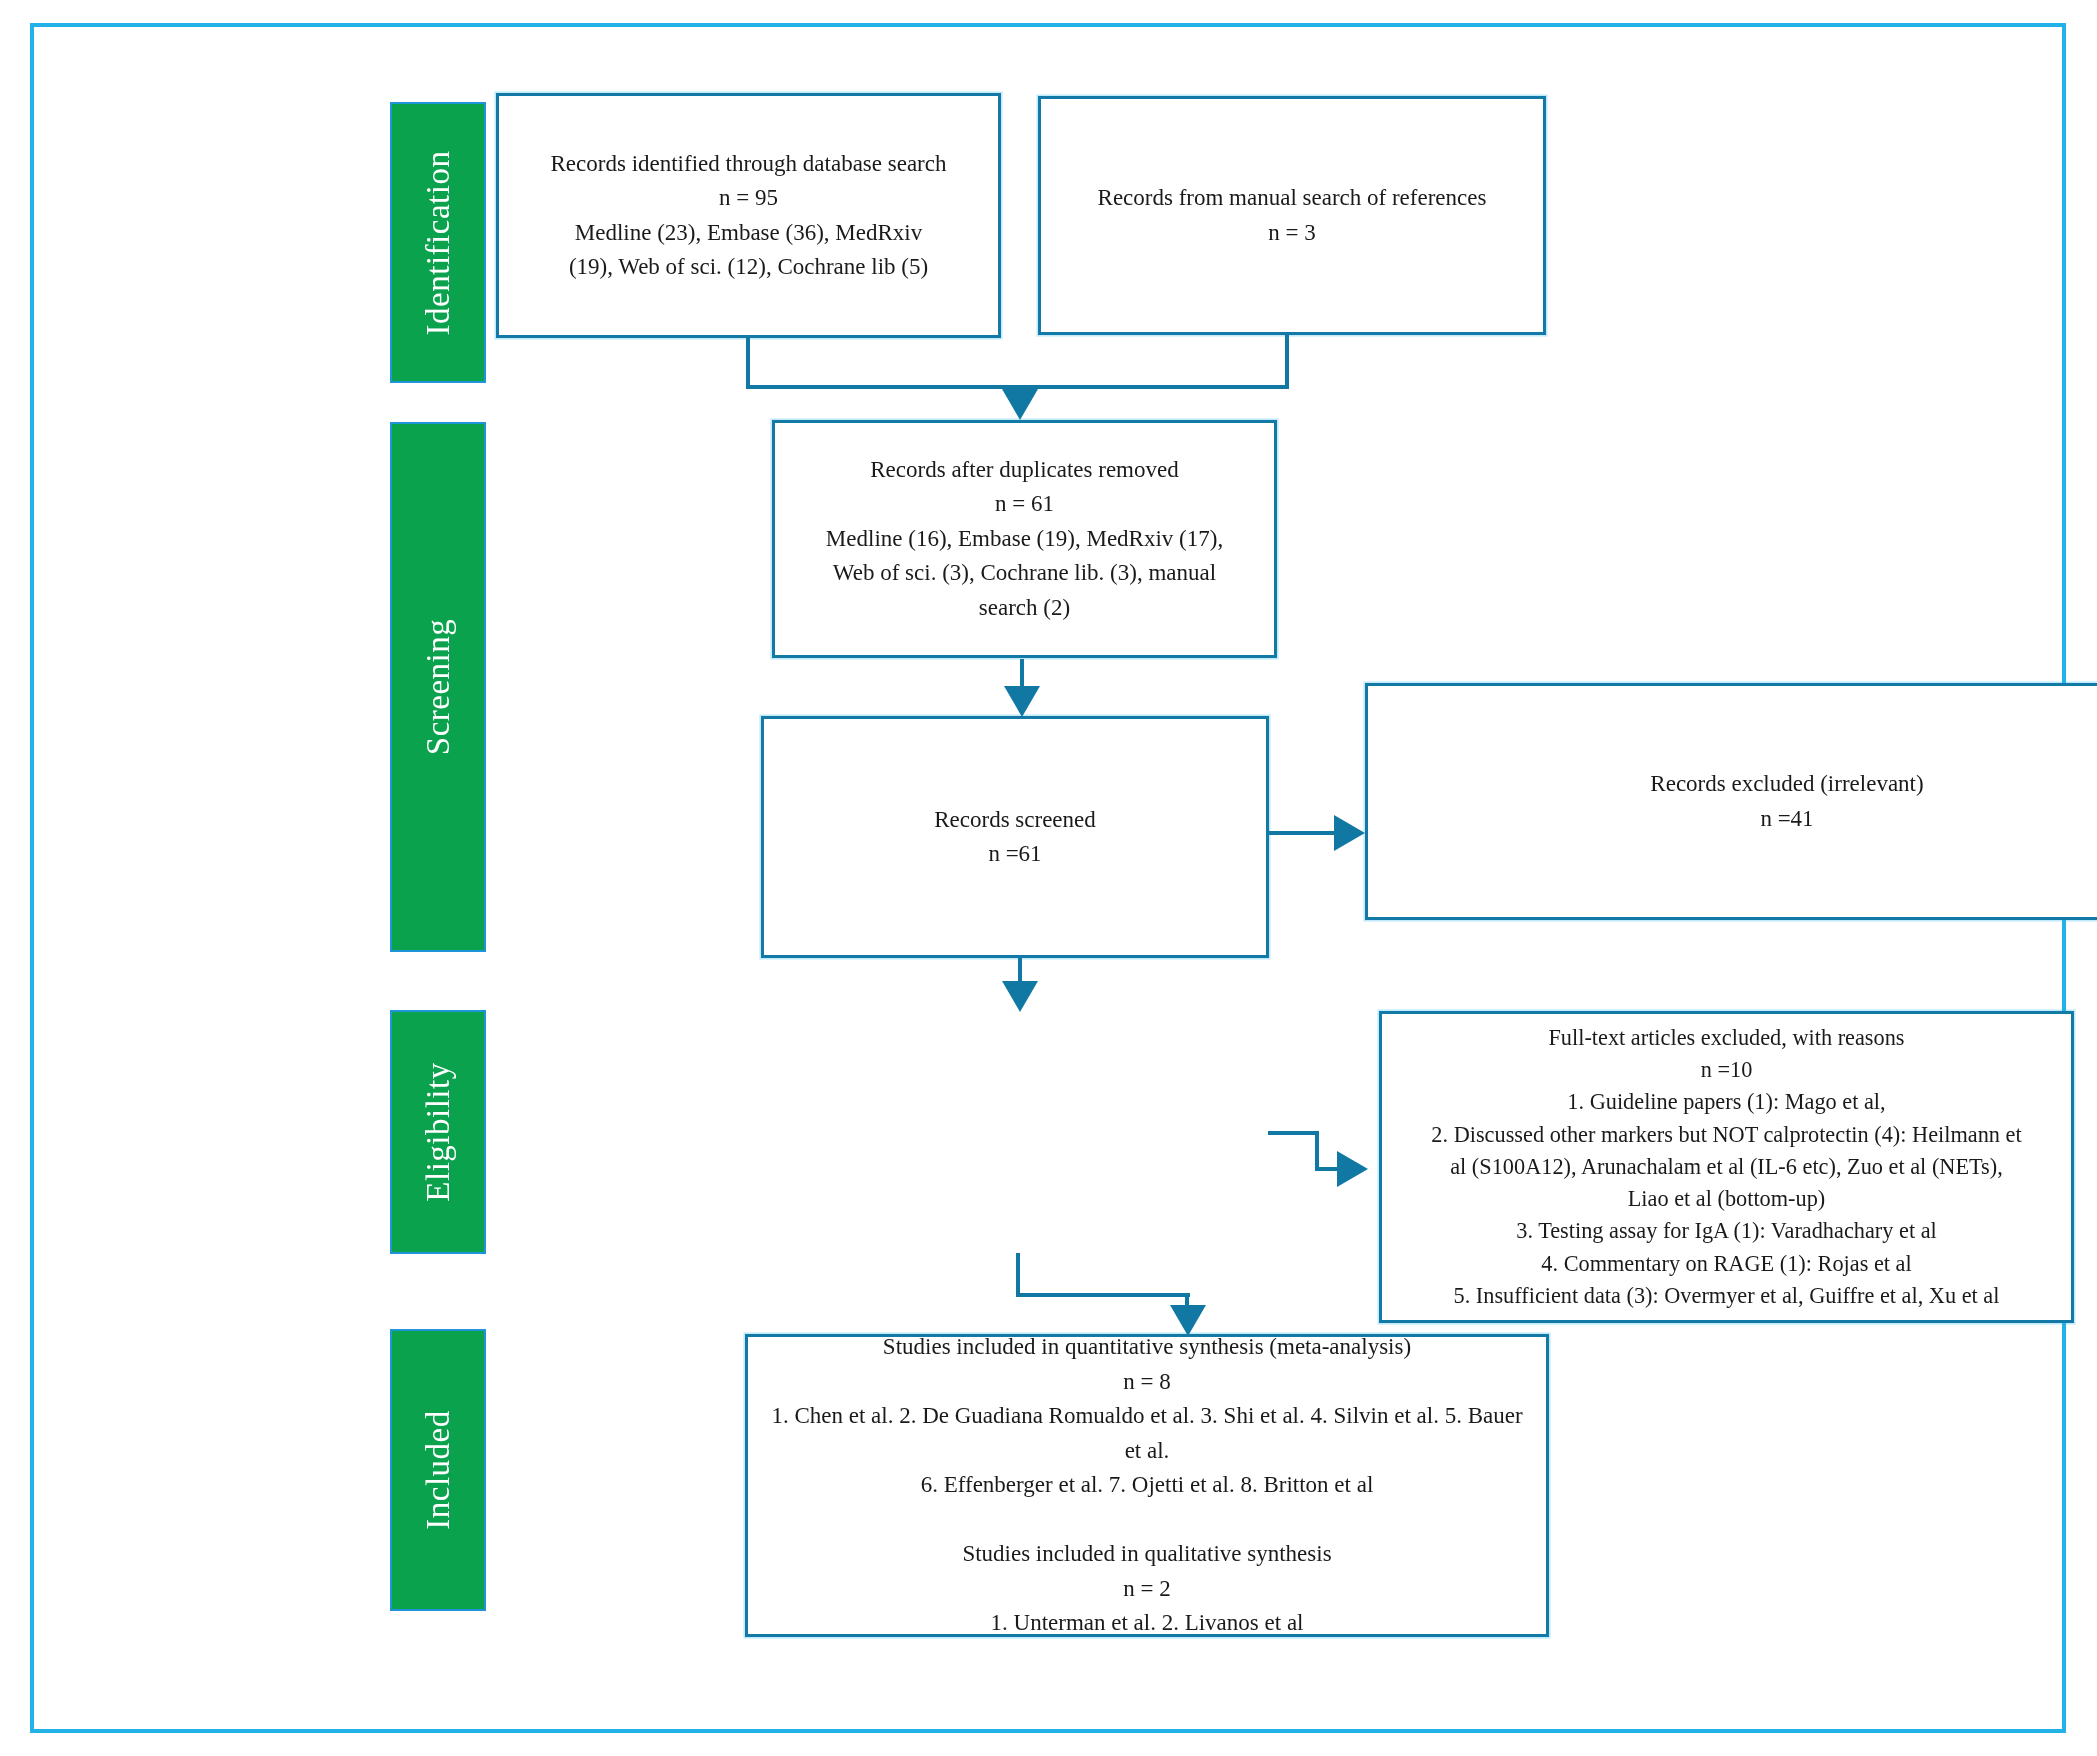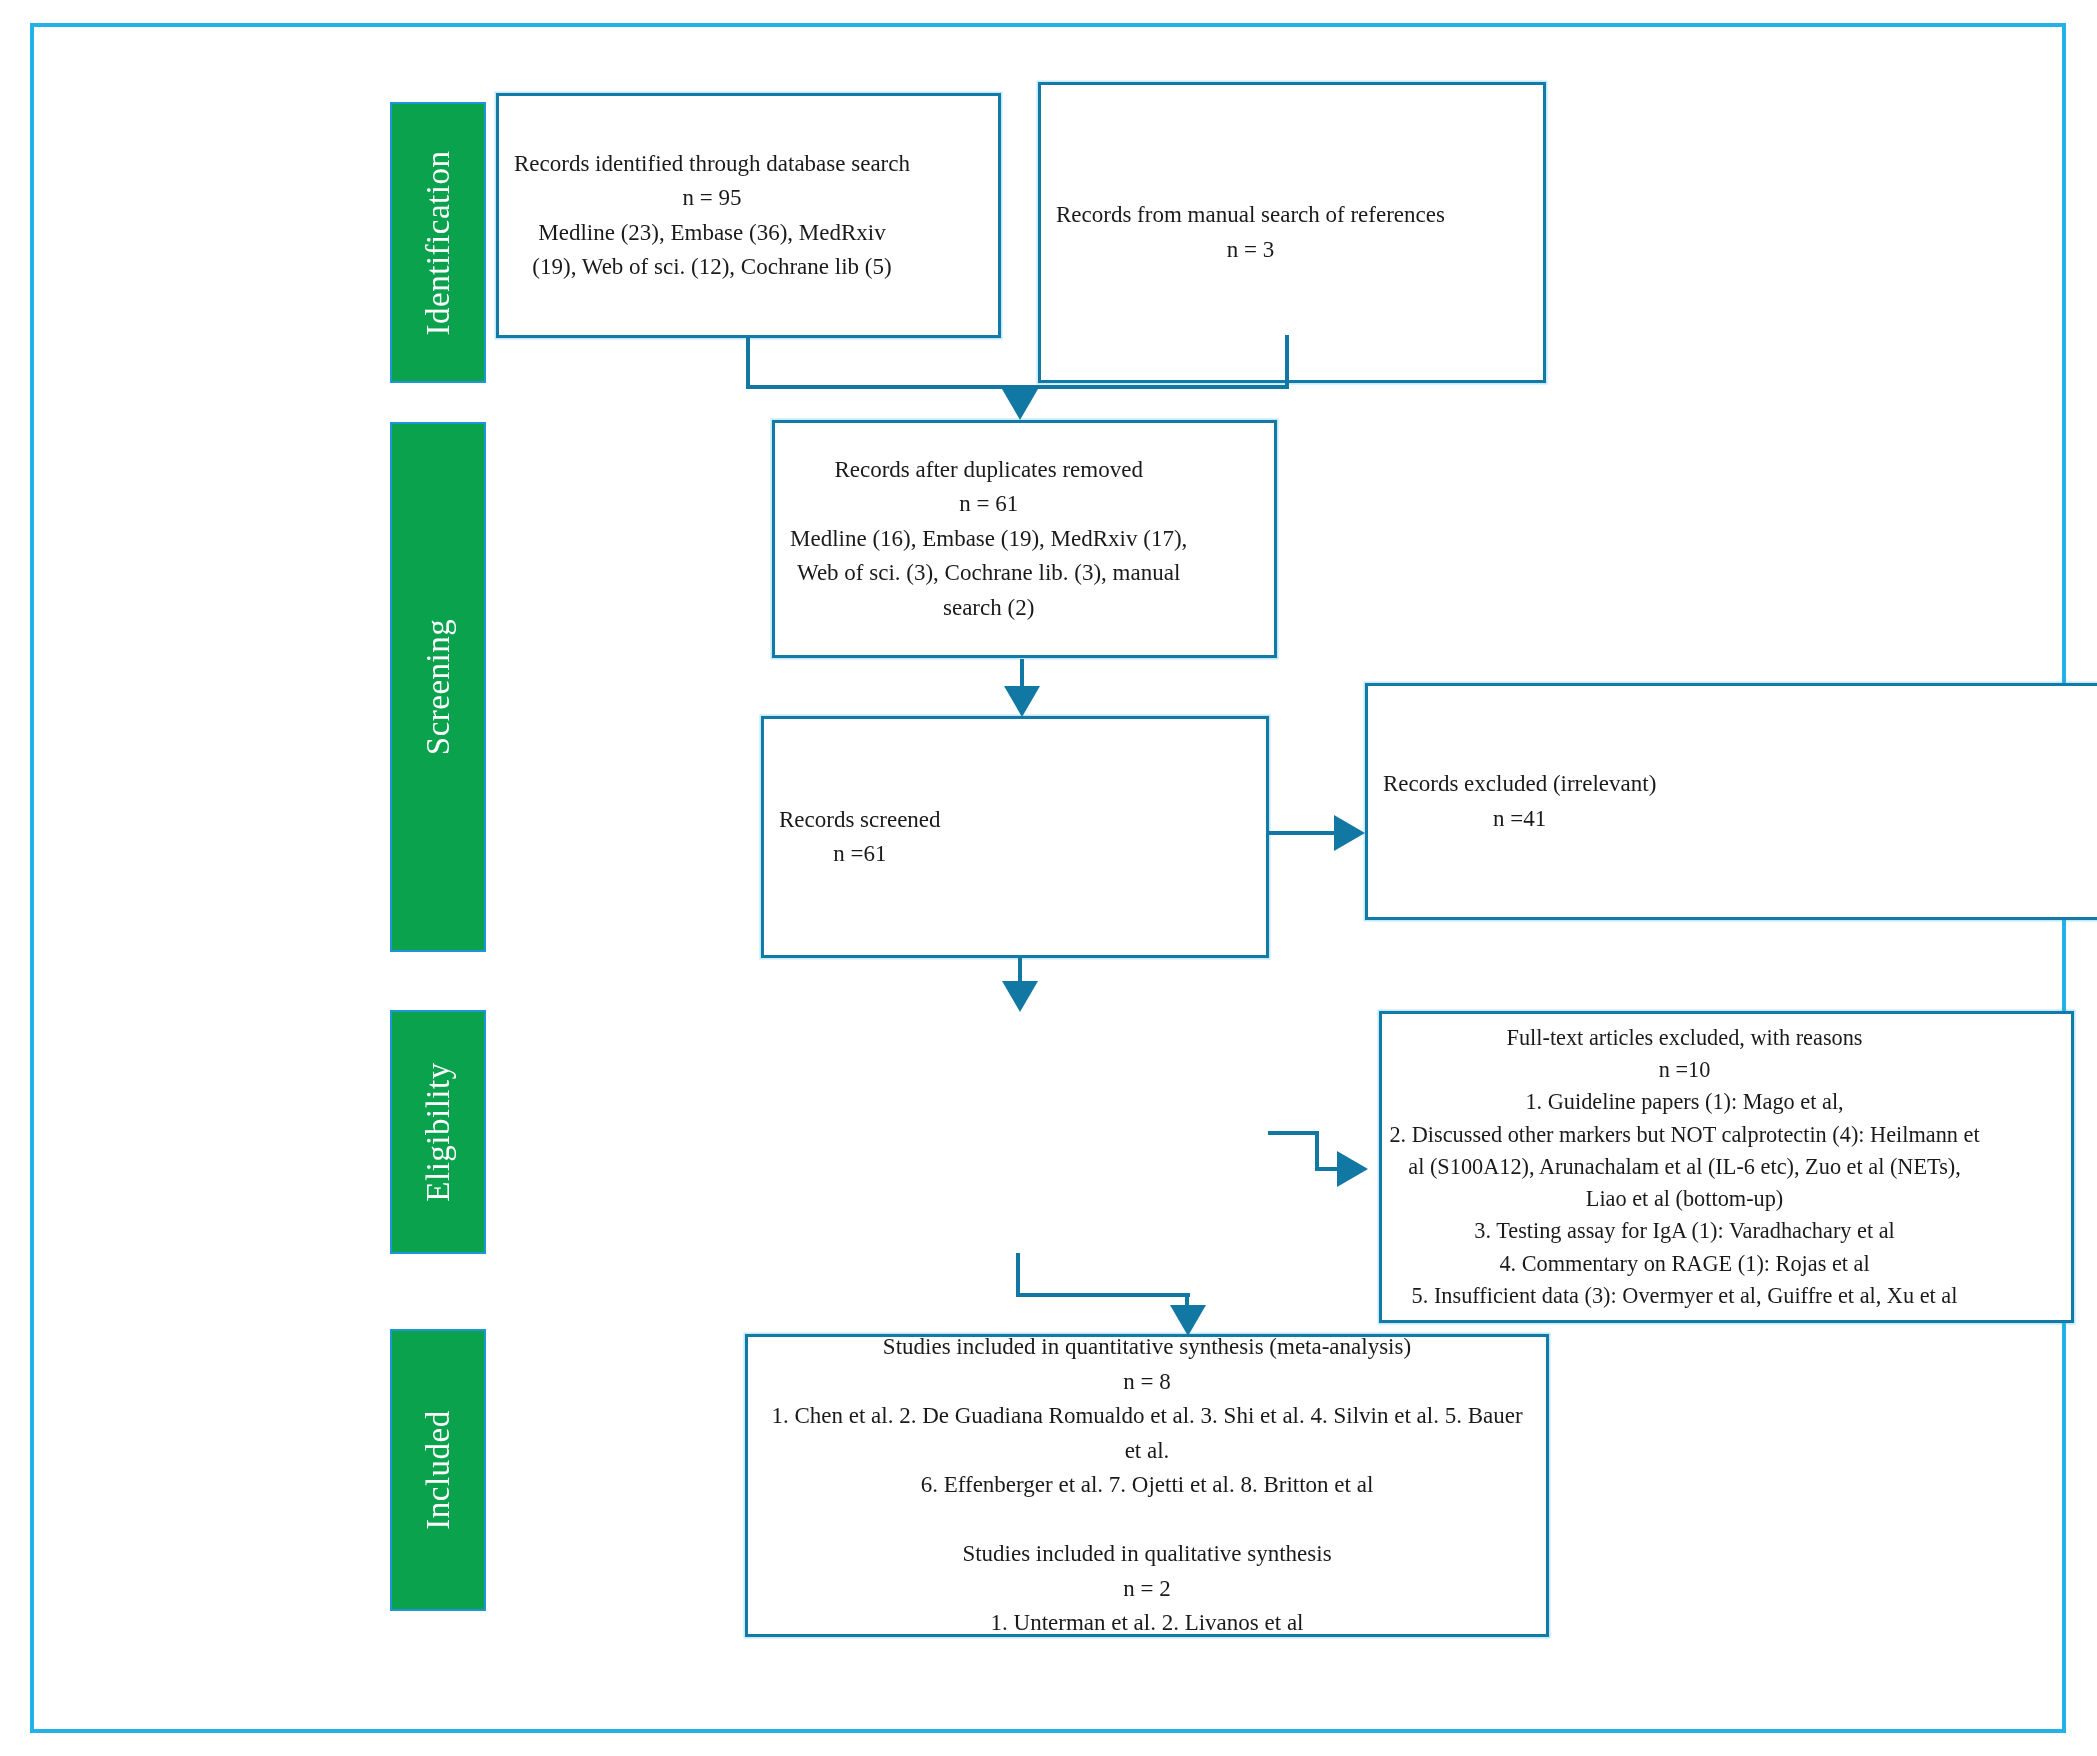--- a/index.html
+++ b/index.html
@@ -22,21 +22,21 @@
   .stage .vlabel{
     position:absolute;left:50%;top:50%;
     transform:translate(-50%,-50%) rotate(-90deg);
     white-space:nowrap;color:#ffffff;font-size:33px;letter-spacing:0.5px;
   }
   
   .fbox{
     position:absolute;background:#ffffff;
     border:3.7px solid #1379a6;box-sizing:border-box;
     box-shadow:0 0 0 1.6px rgba(41,178,232,0.28);
-    display:flex;align-items:center;
+    display:flex;align-items:center;justify-content:center;
   }
   .fbox .btext{
     white-space:pre-line;text-align:center;
     font-size:23px;line-height:1.5;padding:0 15px;
   }
   .fbox .btext.tight{font-size:22.3px;line-height:1.45;padding:0 7.4px;}
   
   .hline,.vline{position:absolute;background:#1178a4;}
   .hline{height:4.3px;}
   .vline{width:4.3px;}
@@ -72,21 +72,21 @@
     <span class="vlabel">Included</span>
   </div>
 
   <div class="fbox" style="left:496px;top:93px;width:505px;height:245px;">
     <div class="btext">Records identified through database search
 n = 95
 Medline (23), Embase (36), MedRxiv
 (19), Web of sci. (12), Cochrane lib (5)</div>
   </div>
 
-  <div class="fbox" style="left:1038px;top:82px;width:508px;height:301px;">
+  <div class="fbox" style="left:1038px;top:96px;width:508px;height:239px;">
     <div class="btext">Records from manual search of references
 n = 3</div>
   </div>
 
   <div class="fbox" style="left:772px;top:420px;width:505px;height:238px;">
     <div class="btext">Records after duplicates removed
 n = 61
 Medline (16), Embase (19), MedRxiv (17),
 Web of sci. (3), Cochrane lib. (3), manual
 search (2)</div>

